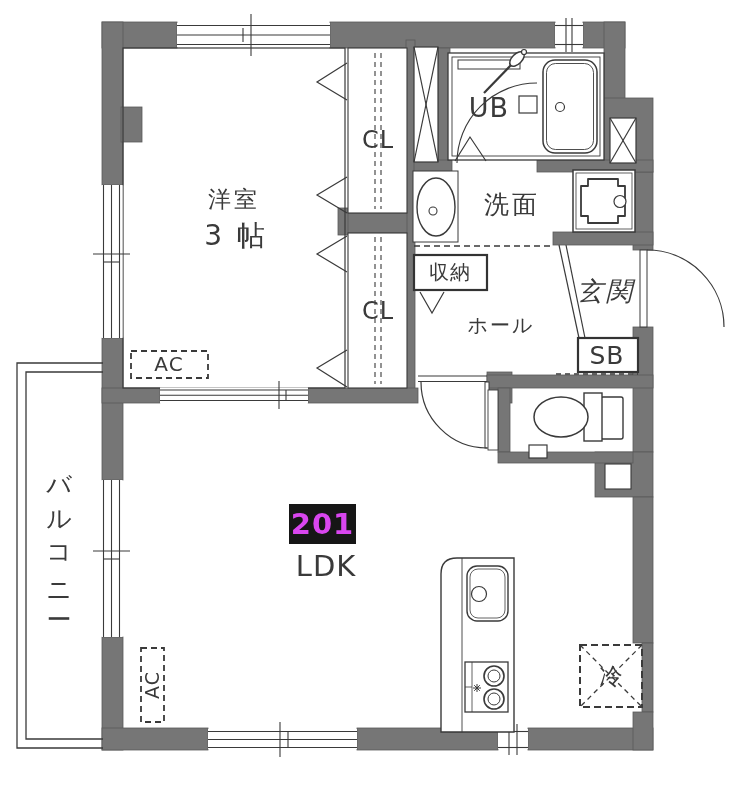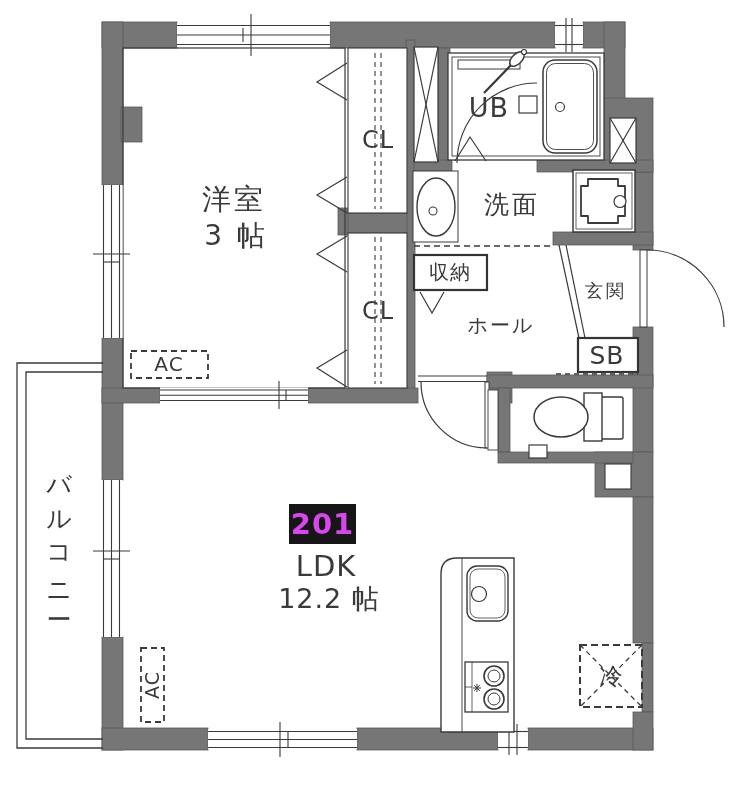--- a/index.html
+++ b/index.html
@@ -251,30 +251,29 @@
 
   <rect x="131" y="351" width="77" height="27" fill="none" stroke="#3a3a3a" stroke-width="1.8" stroke-dasharray="6,4"></rect>
   <rect x="141" y="648" width="23" height="74" fill="none" stroke="#3a3a3a" stroke-width="1.8" stroke-dasharray="6,4"></rect>
 
   <g fill="none" stroke="#3a3a3a" stroke-width="1.3">
     <polyline points="103,363 17,363 17,748 103,748"></polyline>
     <polyline points="103,372 26,372 26,739 103,739"></polyline>
   </g>
 </svg>
 
-  <div class="lbl" style="left:234px;top:199px;font-size:29px;">洋室</div>
+  <div class="lbl" style="left:234px;top:199px;font-size:23px;">洋室</div>
   <div class="lbl" style="left:236px;top:236px;font-size:28px;">3 帖</div>
   <div class="lbl en" style="left:378px;top:140px;font-size:24px;">CL</div>
   <div class="lbl en" style="left:378px;top:311px;font-size:24px;">CL</div>
   <div class="lbl en" style="left:489px;top:107px;font-size:27px;">UB</div>
   <div class="lbl" style="left:512px;top:204px;font-size:25px;">洗面</div>
   <div class="lbl" style="left:450px;top:272px;font-size:20px;letter-spacing:1px;">収納</div>
   <div class="lbl" style="left:501px;top:325px;font-size:20px;letter-spacing:2px;">ホール</div>
-  <div class="lbl" style="left:606px;top:291px;font-size:18px;">玄関</div>
+  <div class="lbl" style="left:606px;top:291px;font-size:26px;font-style:italic;">玄関</div>
   <div class="lbl en" style="left:607px;top:355px;font-size:25px;">SB</div>
   <div class="badge">201</div>
   <div class="lbl en" style="left:326px;top:566px;font-size:29px;">LDK</div>
-  <div class="lbl en" style="left:329px;top:598px;font-size:27px;">12.2 帖</div>
   <div class="balcony-lbl">バルコニー</div>
   <div class="lbl en" style="left:169px;top:364px;font-size:20px;">AC</div>
   <div class="lbl en ac-rot" style="left:152px;top:685px;font-size:19px;">AC</div>
   <div class="lbl" style="left:611px;top:676px;font-size:23px;letter-spacing:0;">冷</div>
 </div>
 
 </body></html>

